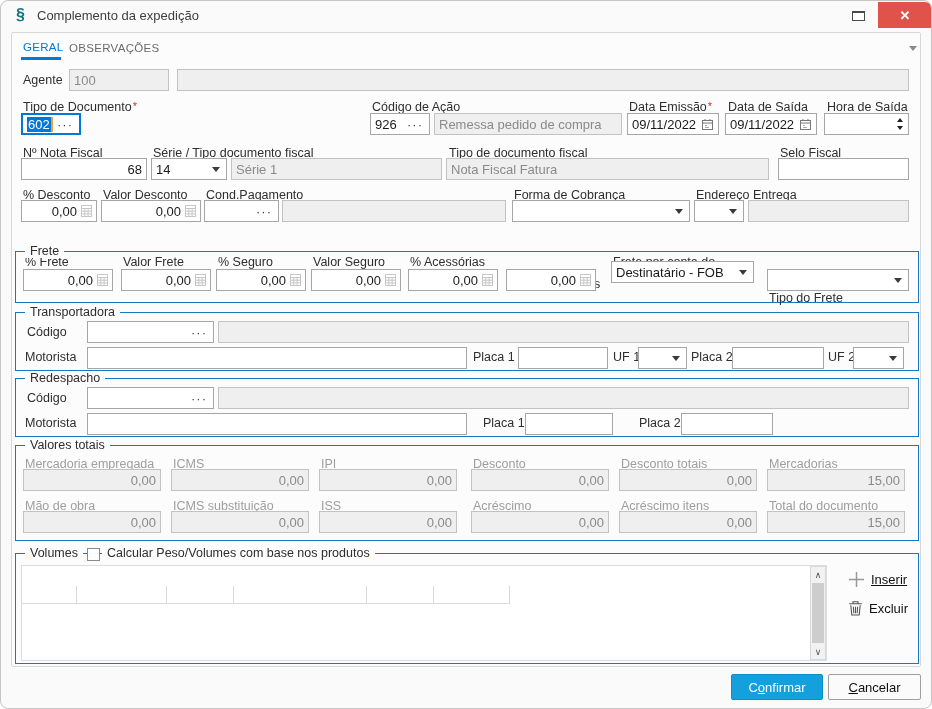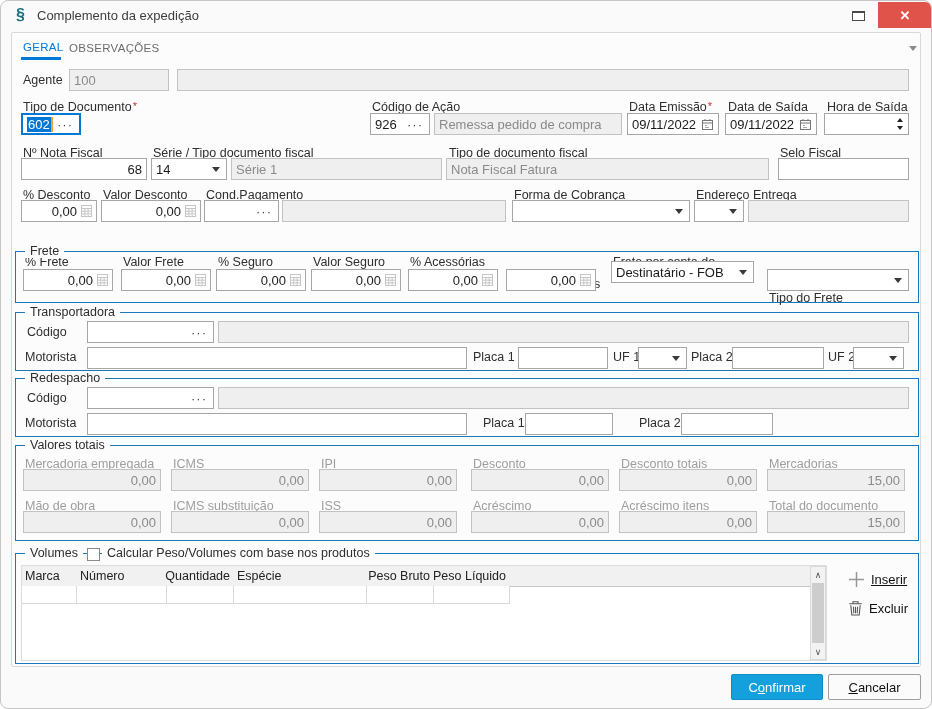--- a/index.html
+++ b/index.html
@@ -407,28 +407,20 @@
     <div class="fld dis" style="left:755px;top:478px;width:138px;">
         <span class="val">15,00</span>
       </div>
 
     <div class="grp" style="left:3px;top:520px;width:904px;height:111px;"></div>
     <span class="legend" style="left:13px;top:513px;">Volumes</span>
     <span class="cb" style="left:75px;top:515px;"></span>
     <span class="legend" style="left:90px;top:513px;">Calcular Peso/Volumes com base nos produtos</span>
 
     <div class="grid" style="left:9px;top:532px;width:806px;height:96px;">
-      <div class="grid-header">
-        <span class="gh" style="left:3px;">Marca</span>
-        <span class="gh" style="left:58px;">Número</span>
-        <span class="gh" style="left:140px;width:68px;text-align:right;">Quantidade</span>
-        <span class="gh" style="left:215px;">Espécie</span>
-        <span class="gh" style="left:340px;width:68px;text-align:right;">Peso Bruto</span>
-        <span class="gh" style="left:404px;width:80px;text-align:right;">Peso Líquido</span>
-      </div>
       <div>
         <div class="gcell" style="left:0;width:55px;"></div>
         <div class="gcell" style="left:55px;width:90px;"></div>
         <div class="gcell" style="left:145px;width:67px;"></div>
         <div class="gcell" style="left:212px;width:133px;"></div>
         <div class="gcell" style="left:345px;width:67px;"></div>
         <div class="gcell" style="left:412px;width:76px;"></div>
       </div>
       <div class="sb" style="right:0;top:0;height:94px;">
         <span class="sb-btn" style="top:0;">∧</span>

